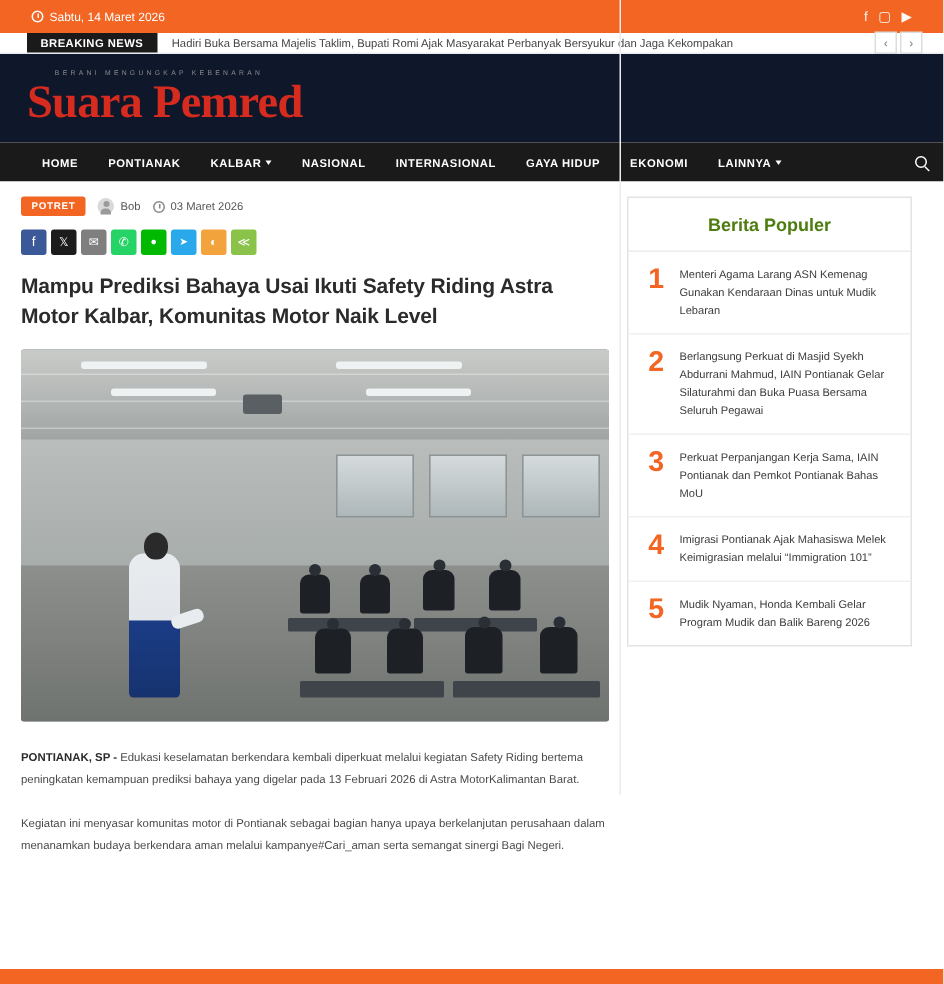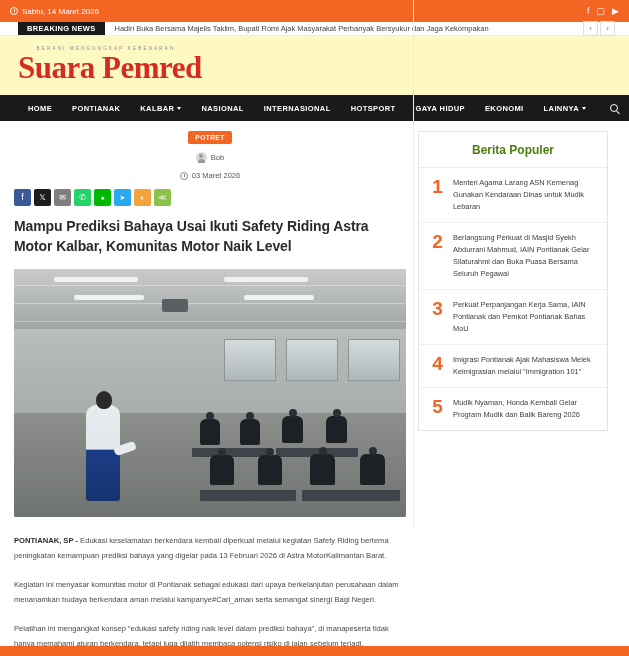--- a/index.html
+++ b/index.html
@@ -11,21 +11,21 @@
     font-family: "Liberation Sans", sans-serif;
   }
   body { position: relative; }
 
   
   .topbar {
     height: 22px;
     background: #f26522;
     display: flex;
     align-items: center;
-    padding: 0 10px;
+    padding: 0 21px;
     color: #ffffff;
     font-size: 8px;
   }
   .topbar .date { display: flex; align-items: center; gap: 4px; }
   .topbar .clock-icon {
     width: 8px; height: 8px; border: 1px solid #fff; border-radius: 50%;
     position: relative; display: inline-block;
   }
   .topbar .clock-icon::after {
     content: ""; position: absolute; left: 3px; top: 1px;
@@ -70,21 +70,21 @@
   .breaking-nav div {
     width: 15px; height: 15px;
     border: 1px solid #ddd;
     display: flex; align-items: center; justify-content: center;
     font-size: 8px; color: #777;
   }
 
   
   .masthead {
     padding: 10px 18px 12px 18px;
-    background: #fef9c3;
+    background: #0f172a;
   }
   .masthead .kicker {
     font-size: 4.5px;
     letter-spacing: 2.2px;
     color: #8a8a8a;
     text-align: center;
     width: 172px;
     margin-left: 2px;
     margin-bottom: 1px;
   }
@@ -147,21 +147,20 @@
   }
   .article { width: 392px; }
   .sidebar { width: 190px; }
 
   
   .meta-row {
     display: flex;
     align-items: center;
     gap: 8px;
     margin-bottom: 9px;
-    flex-direction: column;
   }
   .cat-badge {
     background: #f26522;
     color: #fff;
     font-size: 6.5px;
     font-weight: bold;
     letter-spacing: .5px;
     padding: 3px 7px;
     border-radius: 2px;
   }
@@ -381,23 +380,20 @@
   </div>
   <div class="nav-item">
     <span>KALBAR</span>
     <span class="caret"></span>
   </div>
   <div class="nav-item">
     <span>NASIONAL</span>
   </div>
   <div class="nav-item">
     <span>INTERNASIONAL</span>
-  </div>
-  <div class="nav-item">
-    <span>HOTSPORT</span>
   </div>
   <div class="nav-item">
     <span>GAYA HIDUP</span>
   </div>
   <div class="nav-item">
     <span>EKONOMI</span>
   </div>
   <div class="nav-item">
     <span>LAINNYA</span>
     <span class="caret"></span>
@@ -471,22 +467,21 @@
 
       <div class="instructor-body"></div>
       <div class="instructor-head"></div>
       <div class="instructor-arm"></div>
     </div>
 
     <div class="bodycopy">
       <p>
         <b>PONTIANAK, SP -</b><span> Edukasi keselamatan berkendara kembali diperkuat melalui kegiatan Safety Riding bertema peningkatan kemampuan prediksi bahaya yang digelar pada 13 Februari 2026 di Astra MotorKalimantan Barat.</span>
       </p>
-      <p>Kegiatan ini menyasar komunitas motor di Pontianak sebagai edukasi dari upaya berkelanjutan perusahaan dalam menanamkan budaya berkendara aman melalui kampanye#Cari_aman serta semangat sinergi Bagi Negeri.</p>
-      <p>Pelatihan ini mengangkat konsep “edukasi safety riding naik level dalam prediksi bahaya”, di manapeserta tidak hanya memahami aturan berkendara, tetapi juga dilatih membaca potensi risiko di jalan sebelum terjadi.</p>
+      <p>Kegiatan ini menyasar komunitas motor di Pontianak sebagai bagian hanya upaya berkelanjutan perusahaan dalam menanamkan budaya berkendara aman melalui kampanye#Cari_aman serta semangat sinergi Bagi Negeri.</p>
     </div>
   </div>
 
   <div class="sidebar">
     <div class="panel">
       <div class="panel-head">Berita Populer</div>
 
       <div class="pop-item">
         <div class="pop-num">1</div>
         <div class="pop-title">Menteri Agama Larang ASN Kemenag Gunakan Kendaraan Dinas untuk Mudik Lebaran</div>

